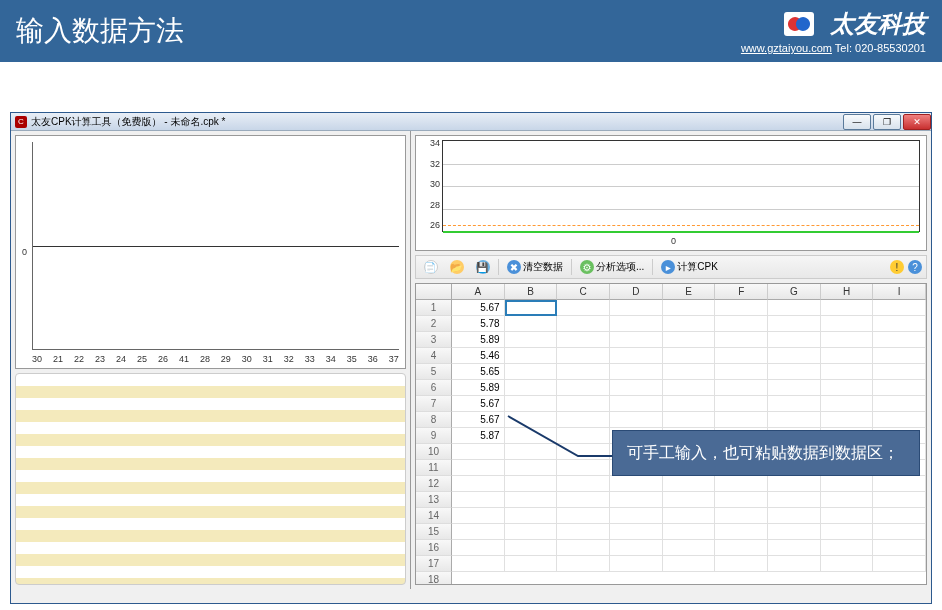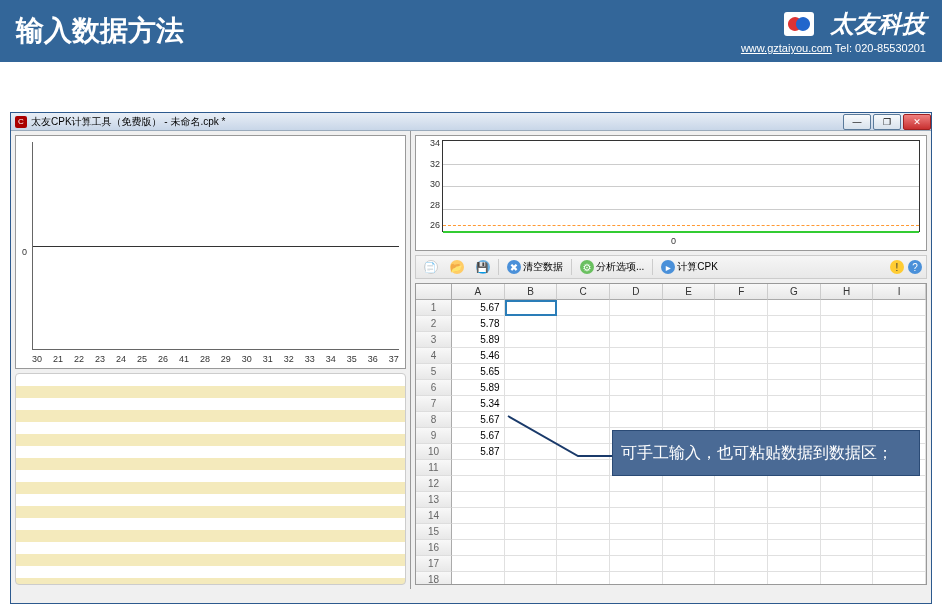--- a/index.html
+++ b/index.html
@@ -1,19 +1,19 @@
 <!DOCTYPE html>
 <html><head>
 <meta charset="utf-8">
 <style>
   * { box-sizing: border-box; margin: 0; padding: 0; }
   body { font-family: "Microsoft YaHei", Arial, sans-serif; background: #fff; width: 942px; height: 610px; overflow: hidden; position: relative; }
   
   .header { background: #336699; color: #fff; display: flex; justify-content: space-between; align-items: center; padding: 8px 16px; }
-  .header-title { font-size: 28px; font-weight: bold; }
+  .header-title { font-size: 28px; font-weight: normal; }
   .header-right { text-align: right; }
   .logo-block { display: flex; align-items: center; gap: 16px; justify-content:flex-end;}
   .logo-icon { width: 30px; height: 24px; background: #fff; border-radius: 3px; display: inline-flex; align-items:center; justify-content:center; position: relative; }
   .logo-icon svg { width: 24px; height: 18px; }
   .logo-text { font-size: 24px; font-weight: bold; font-style: italic; }
   .contact { font-size: 11px; margin-top: 2px; }
   .contact a { color: #fff; text-decoration: underline; }
   
   .app-window { position: absolute; top: 112px; left: 10px; right: 10px; bottom: 6px; border: 1px solid #2d5a8e; background: #f0f0f0; }
   .titlebar { background: linear-gradient(#e8eef6, #c8d6e8); display: flex; justify-content: space-between; align-items: center; height: 18px; font-size: 10px; padding-left: 4px; border-bottom: 1px solid #9ab; }
@@ -56,21 +56,21 @@
   .row-h { height:16px; background:linear-gradient(#f8f8f8,#e8e8e8); border-right:1px solid #aaa; border-bottom:1px solid #ddd; text-align:center; line-height:16px; color:#666;}
   .cells { position:absolute; top:16px; left:36px; right:0; bottom:0;}
   .cell-row { display:flex; height:16px; }
   .cell { width:56px; height:16px; border-right:1px solid #e0e0e0; border-bottom:1px solid #e0e0e0; text-align:right; padding-right:4px; line-height:16px;}
   .cell.selected { border:2px solid #2a7db8; padding:0 2px 0 0; line-height:12px; background:#fff;}
   
   .statusbar { position:absolute; bottom:0; left:0; right:0; height:14px; background:linear-gradient(#e8eef6,#d0dcec); font-size:9px; color:#555; display:flex; align-items:center;}
   .statusbar .sb-left { flex:1; text-align:center; padding-left:400px;}
   .statusbar .sb-right { padding-right:6px; color:#b08030;}
   
-  .callout { position:absolute; background:#4a6a95; color:#fff; padding:10px 8px; font-size:16px; line-height:1.5; border:1px solid #2a4a75; }
+  .callout { position:absolute; background:#4a6a95; color:#fff; padding:10px 14px; font-size:16px; line-height:1.5; border:1px solid #2a4a75; }
   .callout-line { position:absolute; }
   .callout-line svg { overflow:visible; }
 </style>
 </head>
 <body>
 
 <div class="header">
   <div class="header-title">输入数据方法</div>
   <div class="header-right">
     <div class="logo-block">
@@ -277,31 +277,20 @@
               <div class="cell"></div>
               <div class="cell"></div>
               <div class="cell"></div>
               <div class="cell"></div>
               <div class="cell"></div>
               <div class="cell"></div>
               <div class="cell"></div>
               <div class="cell"></div>
             </div>
             <div class="cell-row">
-              <div class="cell">5.34</div>
-              <div class="cell"></div>
-              <div class="cell"></div>
-              <div class="cell"></div>
-              <div class="cell"></div>
-              <div class="cell"></div>
-              <div class="cell"></div>
-              <div class="cell"></div>
-              <div class="cell"></div>
-            </div>
-            <div class="cell-row">
               <div class="cell">5.67</div>
               <div class="cell"></div>
               <div class="cell"></div>
               <div class="cell"></div>
               <div class="cell"></div>
               <div class="cell"></div>
               <div class="cell"></div>
               <div class="cell"></div>
               <div class="cell"></div>
             </div>

